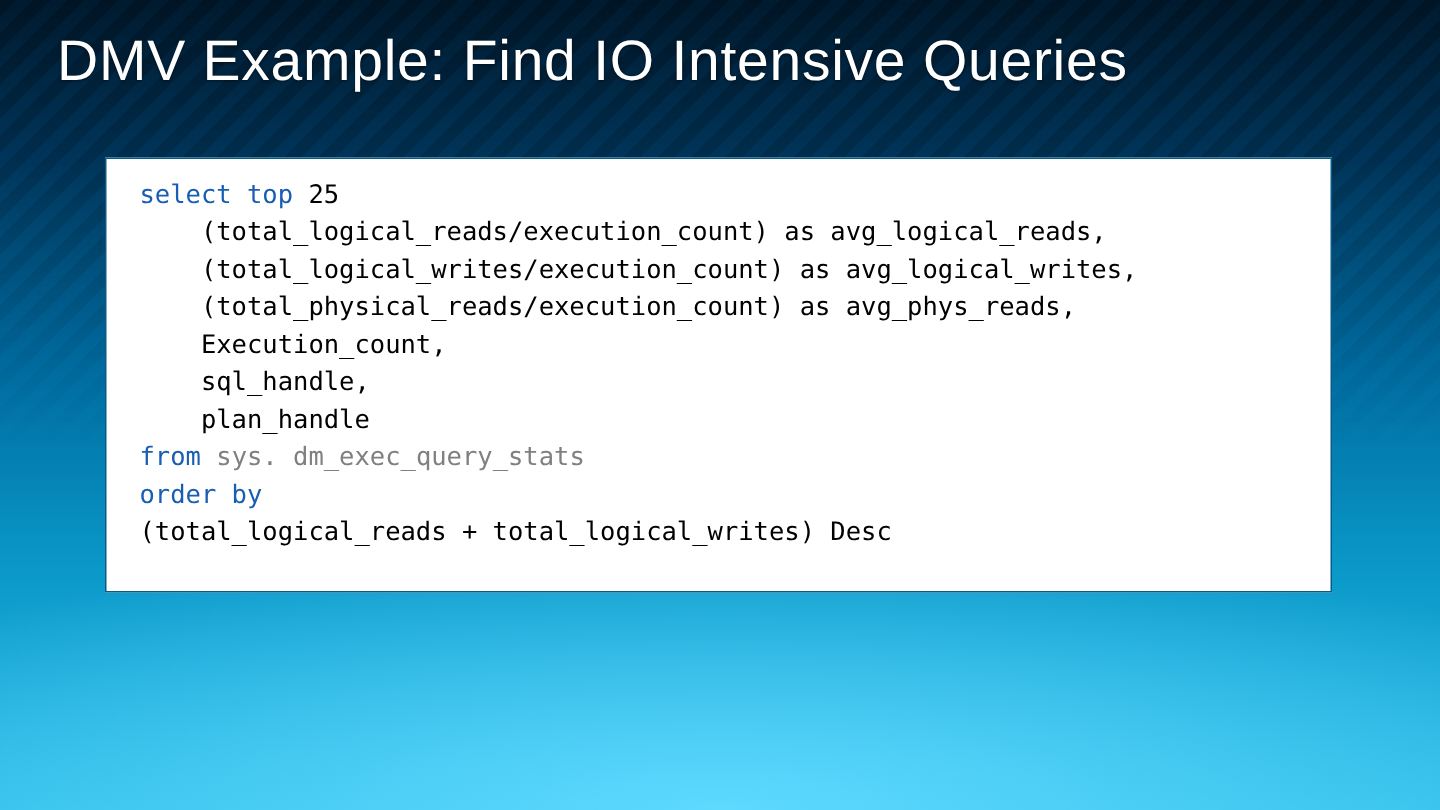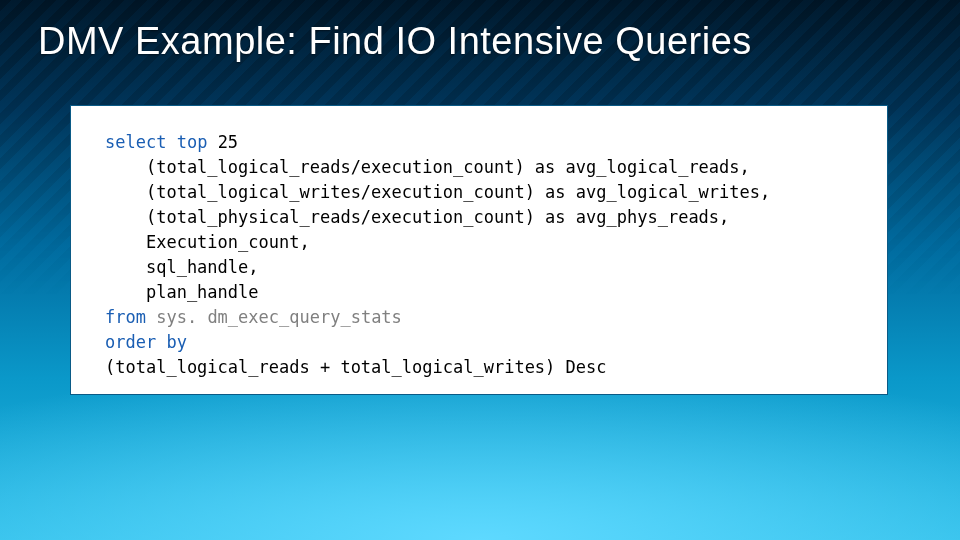--- a/index.html
+++ b/index.html
@@ -21,21 +21,21 @@
     position:absolute;top:20px;left:38px;right:8px;
     color:#ffffff;font-size:38px;font-weight:400;letter-spacing:.5px;
     text-shadow:0 1px 2px rgba(0,0,0,.5);
   }
   .codebox{
     position:absolute;left:70px;top:105px;width:818px;height:290px;
     background:#ffffff;border:1px solid #0a5a86;
     box-sizing:border-box;padding:12px 22px;
   }
   .codebox pre{
-    margin:12px;font-family:Consolas,"Lucida Console",monospace;
+    margin:0;font-family:Consolas,"Lucida Console",monospace;
     font-size:17px;line-height:25px;color:#000000;white-space:pre;
   }
   .kw{color:#1a5eb3}   
   .gray{color:#808080} 
 </style>
 </head>
 <body>
 
 <div class="slide">
   <div class="title">DMV Example: Find IO Intensive Queries</div>

